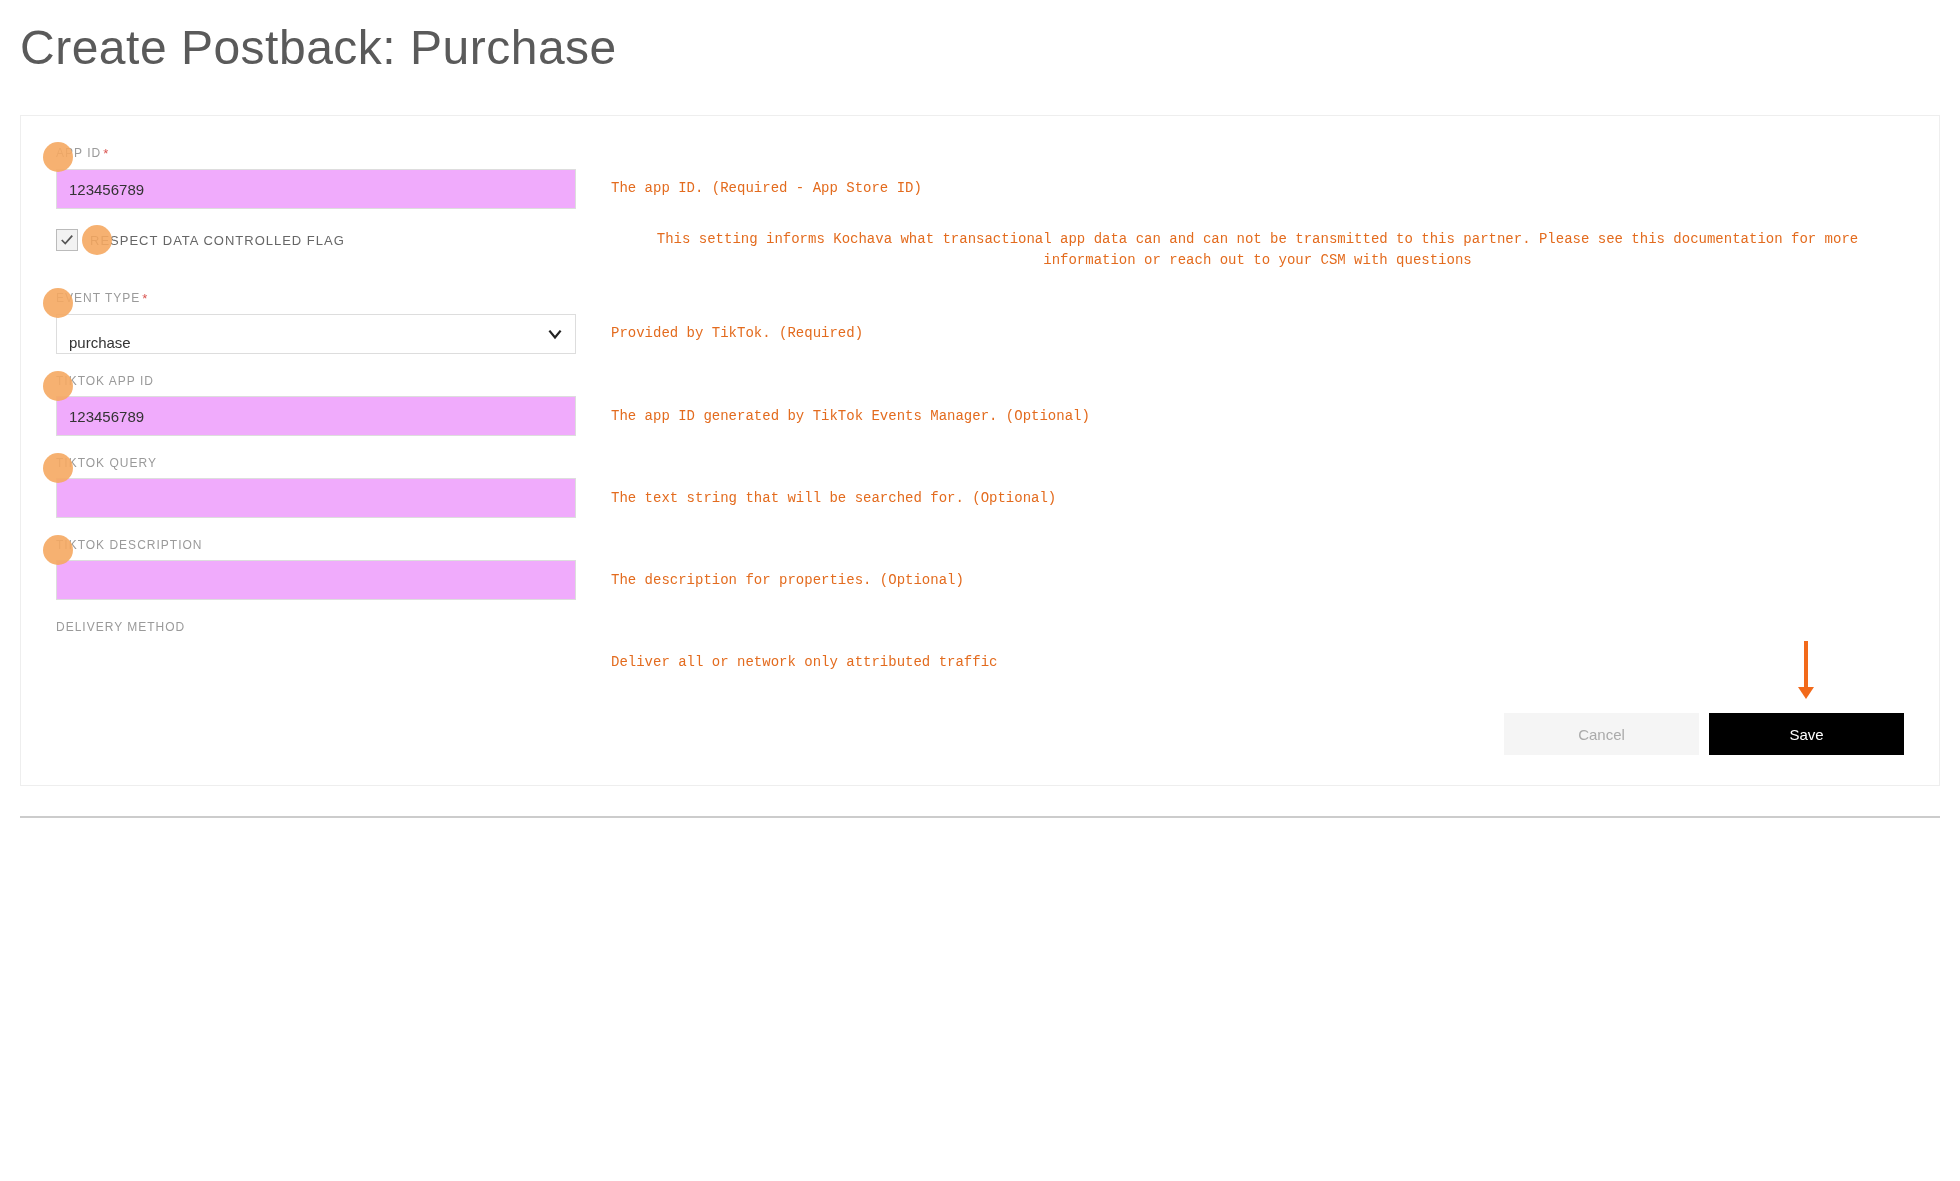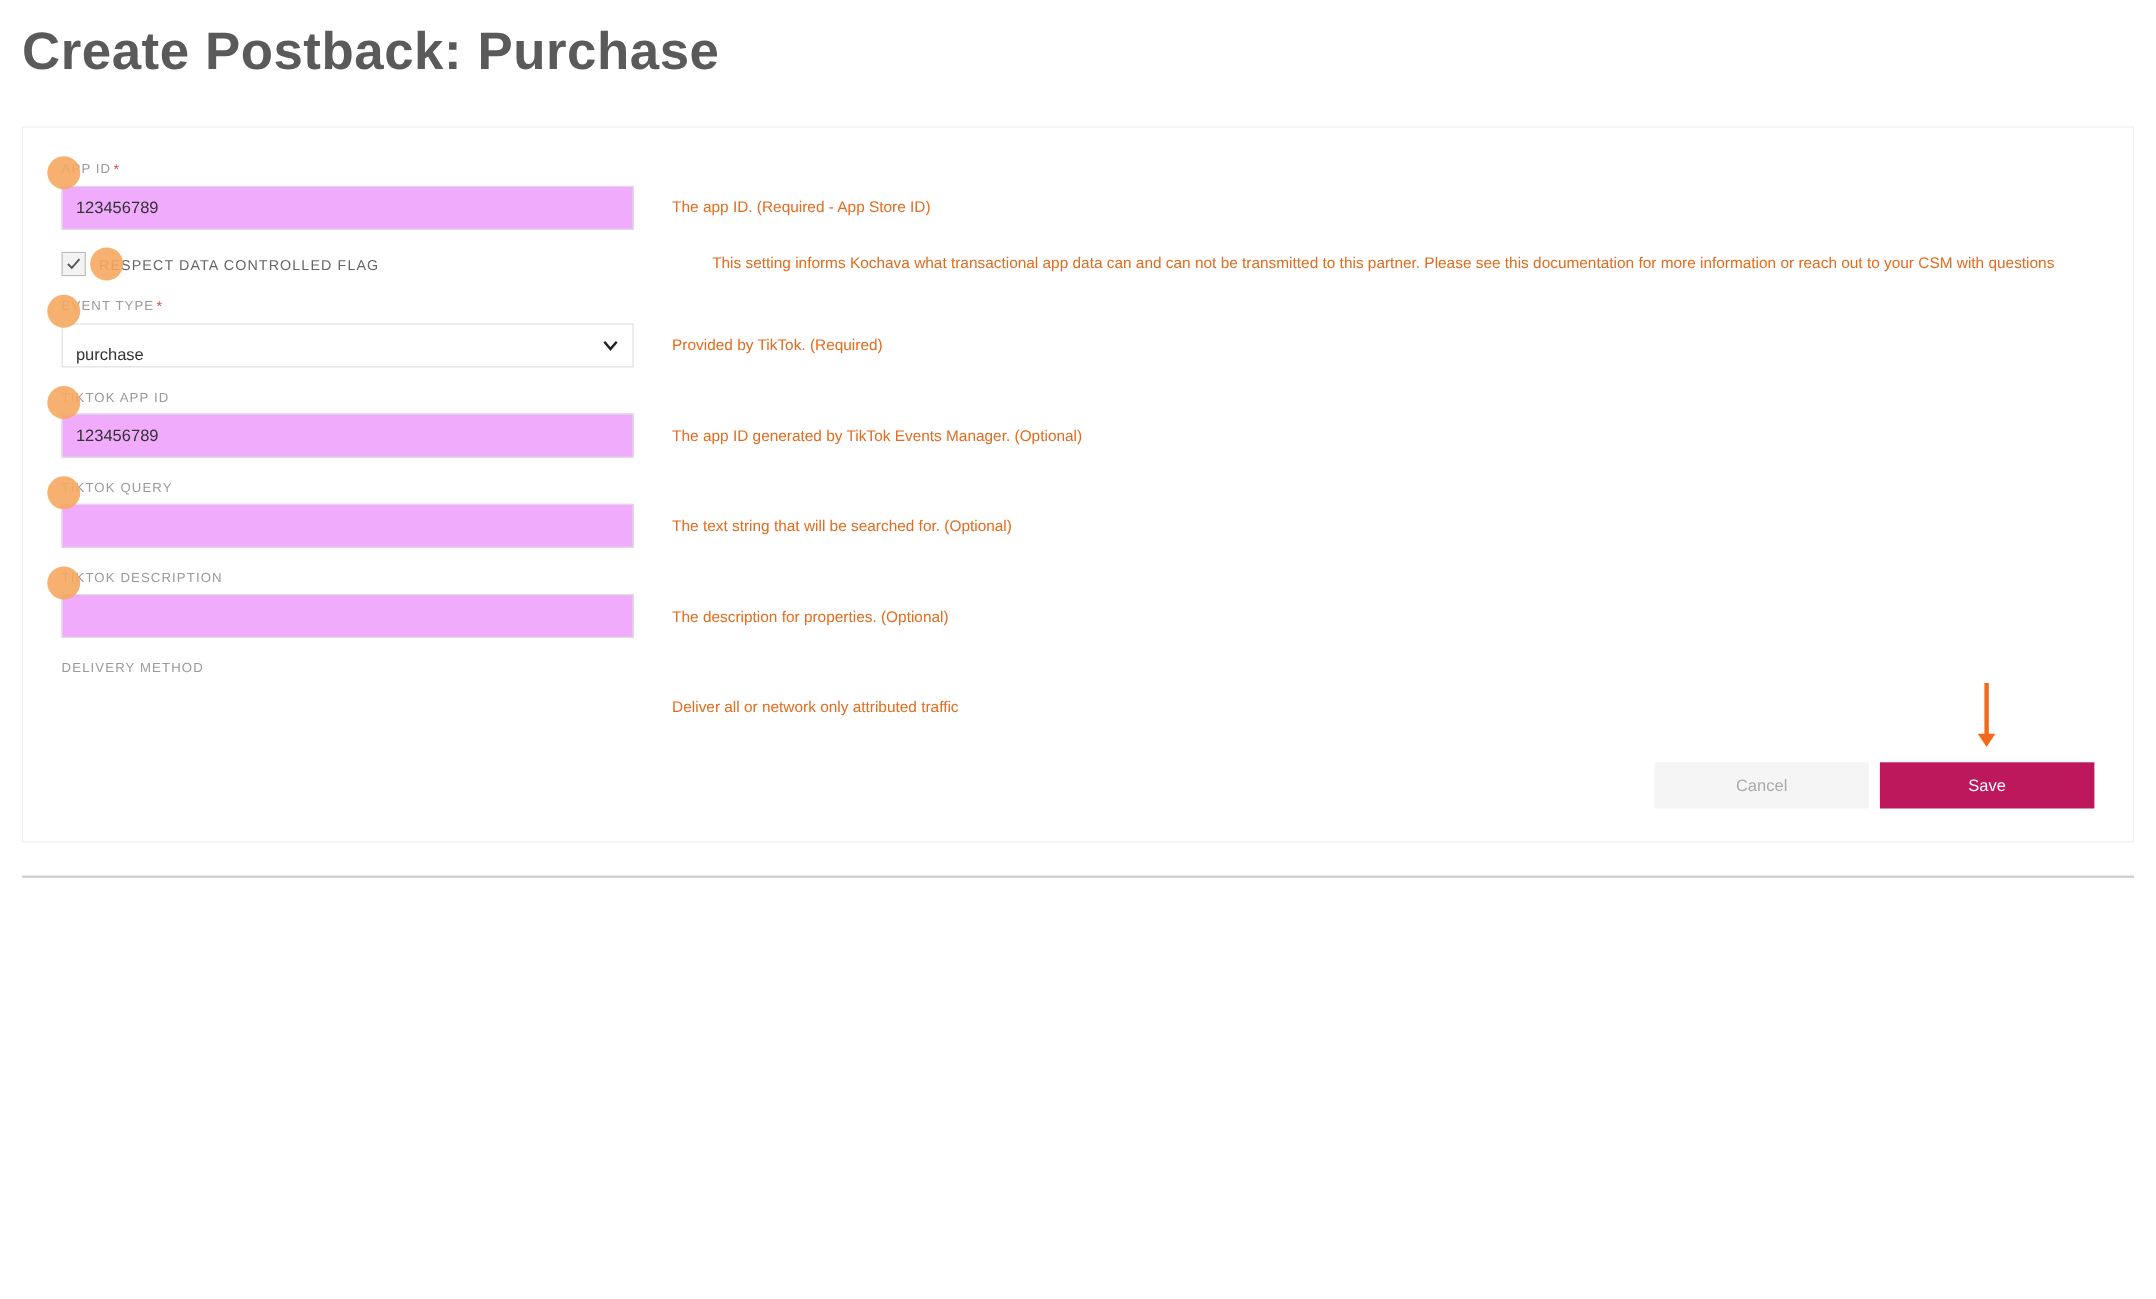--- a/index.html
+++ b/index.html
@@ -4,21 +4,21 @@
 <style>
   * { box-sizing: border-box; margin: 0; padding: 0; }
   body {
     font-family: "Helvetica Neue", Helvetica, Arial, sans-serif;
     background: #fff;
     color: #333;
     padding: 20px;
   }
   .page-title {
     font-size: 48px;
-    font-weight: 700;
+    font-weight: 400;
     color: #5a5a5a;
     margin-bottom: 40px;
     letter-spacing: 0.5px;
   }
   .form-container {
     border: 1px solid #eee;
     padding: 30px 35px 30px 35px;
     position: relative;
   }
   .form-row {
@@ -118,20 +118,21 @@
   .checkbox-box svg { display: block; }
   .checkbox-label {
     font-size: 13px;
     color: #666;
     letter-spacing: 1px;
   }
   .help-text {
     font-size: 14px;
     color: #e36b1e;
     line-height: 1.5;
+    font-family: Liberation Mono, monospace;
   }
   .annotation-dot {
     position: absolute;
     width: 30px;
     height: 30px;
     border-radius: 50%;
     background: #f5a862;
     opacity: 0.9;
     left: -13px;
     z-index: 5;
@@ -151,21 +152,21 @@
     cursor: pointer;
     display: flex;
     align-items: center;
     justify-content: center;
   }
   .btn-cancel {
     background: #f5f5f5;
     color: #aaa;
   }
   .btn-save {
-    background: #be185d;
+    background: #000000;
     color: #fff;
   }
   .arrow-annotation {
     position: absolute;
     right: 88px;
     top: -72px;
     pointer-events: none;
   }
   .hr-bottom {
     border: none;

